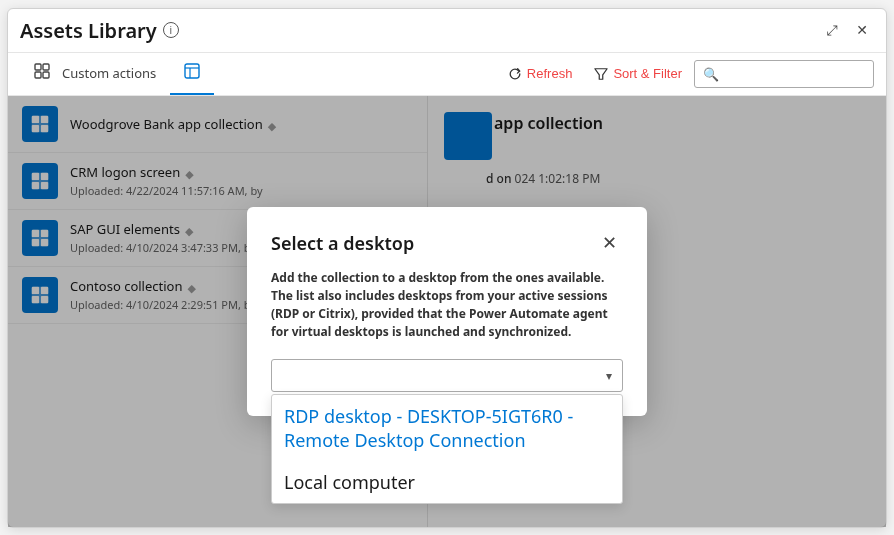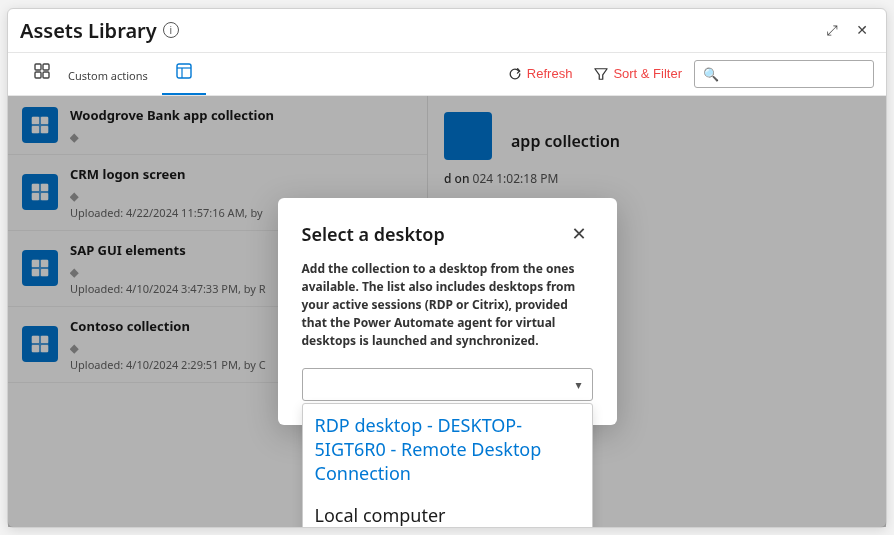--- a/index.html
+++ b/index.html
@@ -71,25 +71,25 @@
     .toolbar {
       display: flex;
       align-items: center;
       padding: 0 12px;
       border-bottom: 1px solid #e5e5e5;
       gap: 0;
       flex-shrink: 0;
     }
     .tab {
       display: flex;
-      align-items: flex-end;
-      gap: 18px;
+      align-items: center;
+      gap: 12px;
       padding: 10px 14px;
       cursor: pointer;
-      font-size: 11px;
+      font-size: 13px;
       color: #444;
       border-bottom: 2px solid transparent;
       white-space: nowrap;
     }
     .tab.active {
       color: #0078d4;
       border-bottom: 2px solid #0078d4;
       font-weight: 500;
     }
     .tab-icon {
@@ -166,29 +166,28 @@
       flex-shrink: 0;
     }
     .item-icon svg {
       width: 22px;
       height: 22px;
       fill: white;
     }
     .item-info { flex: 1; min-width: 0; }
     .item-name {
       font-size: 13px;
-      font-weight: 700;
+      font-weight: 400;
       color: #1a1a1a;
       display: flex;
-      align-items: flex-start;
+      align-items: flex-end;
       gap: 5px;
       white-space: nowrap;
       overflow: hidden;
       text-overflow: ellipsis;
-      flex-direction: column;
     }
     .item-name .diamond {
       color: #a0a0a0;
       font-size: 11px;
     }
     .item-meta {
       font-size: 11px;
       color: #666;
       margin-top: 2px;
       white-space: nowrap;
@@ -212,37 +211,37 @@
       height: 48px;
       background: #0078d4;
       border-radius: 4px;
       flex-shrink: 0;
     }
     .meta-row {
       font-size: 12px;
       color: #555;
       margin-bottom: 4px;
     }
-    .meta-label { font-weight: 500; color: #333; }
+    .meta-label { font-weight: 500; color: #333; margin-left: 42px; }
 
     
     .modal-overlay {
       position: absolute;
       inset: 0;
       background: rgba(0,0,0,0.3);
       display: flex;
       align-items: center;
       justify-content: center;
       z-index: 100;
     }
     .modal {
       background: #fff;
       border-radius: 6px;
       box-shadow: 0 8px 32px rgba(0,0,0,0.22);
-      width: 339px;
+      width: 400px;
       padding: 24px;
       position: relative;
     }
     .modal-header {
       display: flex;
       align-items: center;
       justify-content: space-between;
       margin-bottom: 14px;
     }
     .modal-title {
@@ -433,21 +432,21 @@
           <div class="item-name">
             <span>Contoso collection</span>
             <span class="diamond">◆</span>
           </div>
           <div class="item-meta">Uploaded: 4/10/2024 2:29:51 PM, by C</div>
         </div>
       </div>
     </div>
 
     <div class="detail-panel">
-      <div style="display:flex;align-items:flex-end;gap:19px;margin-bottom:10px;">
+      <div style="display:flex;align-items:flex-start;gap:2px;margin-bottom:10px;">
         <div class="detail-logo"></div>
         <div>
           <div class="detail-title">app collection</div>
         </div>
       </div>
       <div class="meta-row">
         <span class="meta-label">d on</span>
         <span>024 1:02:18 PM</span>
       </div>
     </div>

